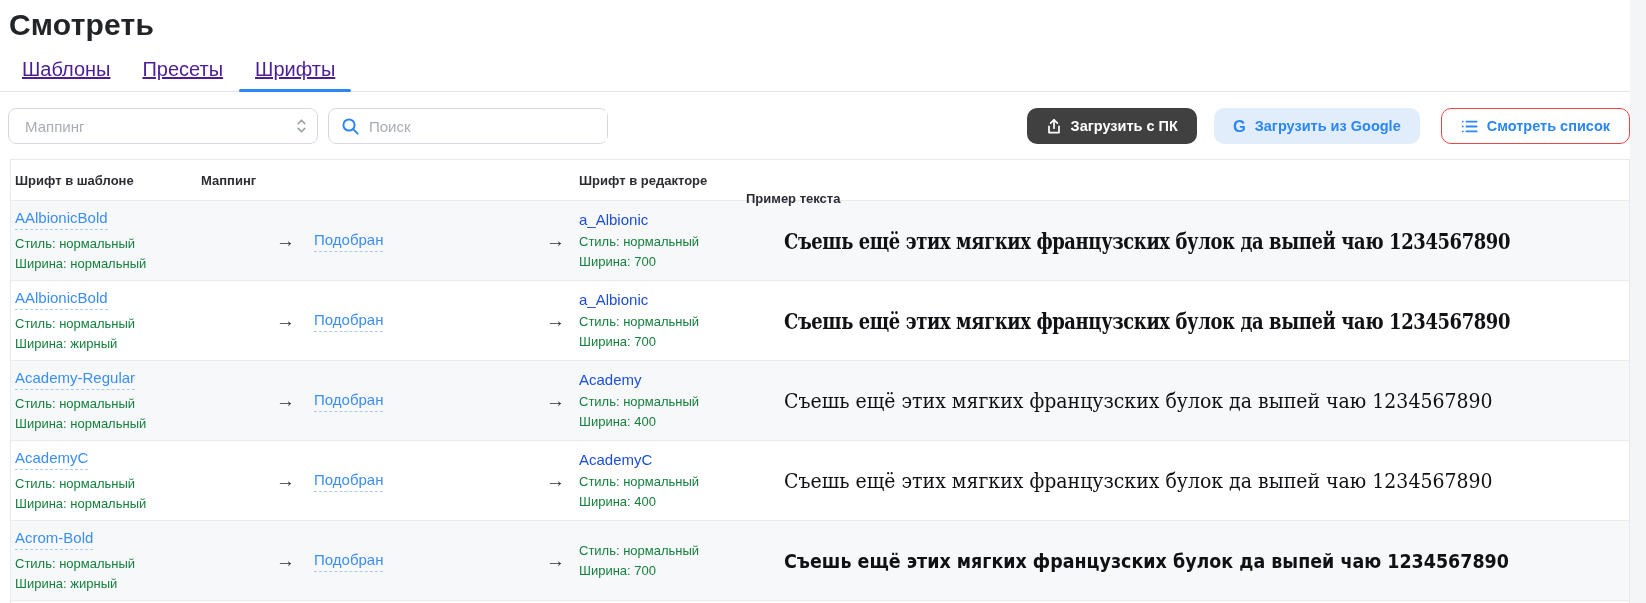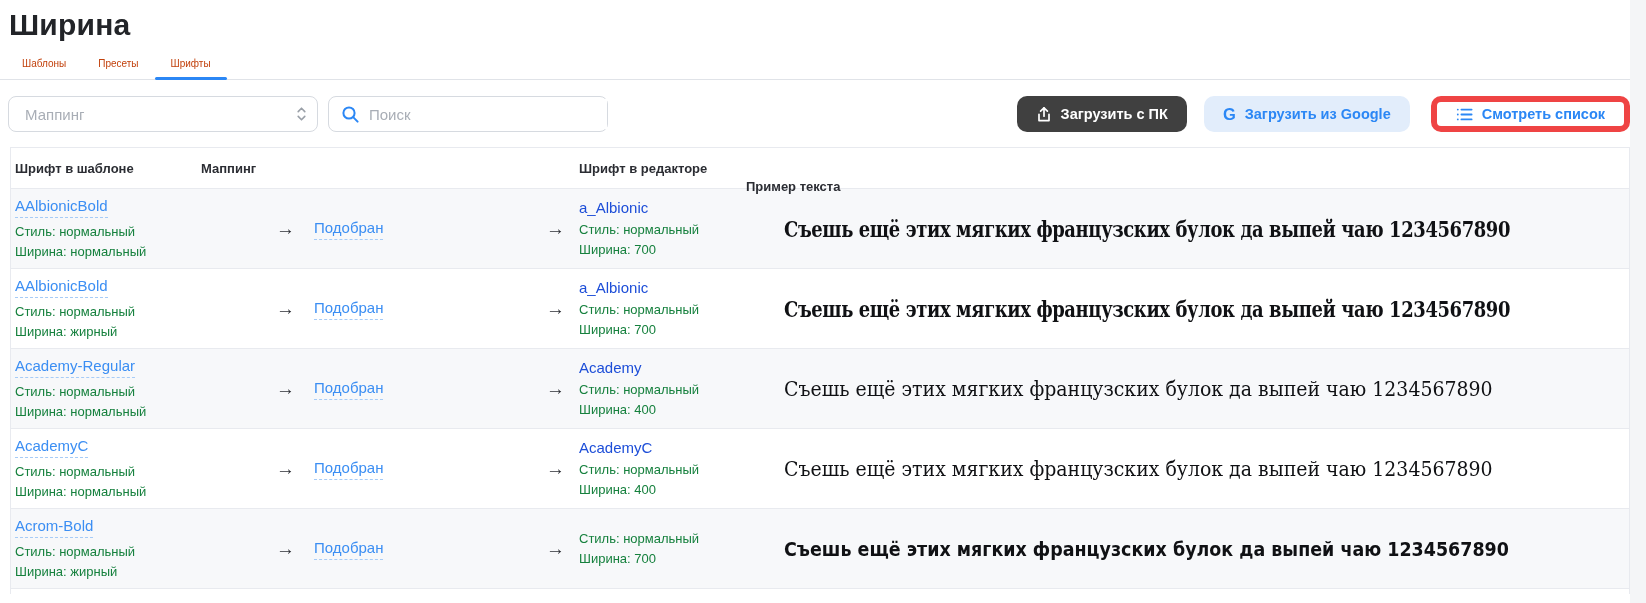--- a/index.html
+++ b/index.html
@@ -8,21 +8,21 @@
     position:relative; background:#fff;
     font-family:"Liberation Sans","DejaVu Sans",sans-serif;
     color:#2b2d33;
   }
   .rail { position:absolute; top:0; right:0; width:16px; height:603px; background:#f4f5f7; }
   .content { position:absolute; top:0; left:0; width:1630px; }
 
   .page-title { margin:8px 0 0 9px; font-size:30px; font-weight:600; color:#222428; letter-spacing:.2px; }
 
   .tabs { display:flex; margin-top:14px; padding-left:6px; border-bottom:1px solid #e0e3e8; }
-  .tab { position:relative; padding:2px 16px 10px; font-size:10px; color:#c2410c; cursor:pointer; }
+  .tab { position:relative; padding:2px 16px 10px; font-size:20px; color:#4c1d95; cursor:pointer;text-decoration:underline; }
   .tab.active::after { content:""; position:absolute; left:0; right:0; bottom:-1px; height:3px; background:#2b87f5; border-radius:2px; }
 
   .controls { display:flex; align-items:center; margin:16px 0 0 8px; height:36px; }
   .select {
     width:310px; height:36px; border:1px solid #d6dae0; border-radius:8px; background:#fff;
     display:flex; align-items:center; justify-content:space-between; padding:0 10px 0 16px; cursor:pointer;
   }
   .placeholder { color:#a9aeb6; font-size:15px; }
   .search {
     width:280px; height:36px; margin-left:10px; border:1px solid #d6dae0; border-radius:8px; background:#fff;
@@ -30,21 +30,21 @@
   }
   .search input { border:none; outline:none; flex:1; font-size:15px; color:#2b2d33; font-family:inherit; height:30px; }
   .search input::placeholder { color:#a9aeb6; }
   .spacer { flex:1; }
   .btn {
     height:36px; border-radius:10px; display:flex; align-items:center; gap:9px;
     font-size:14.5px; font-weight:700; padding:0 19px; cursor:pointer; border:none; background:none; font-family:inherit;
   }
   .btn-primary { background:#404040; color:#fff; }
   .btn-tonal { background:#e2edfb; color:#2b87f5; margin-left:17px; }
-  .btn-outline { background:#fff; color:#2b87f5; border:6px solid #ef4444; margin-left:21px; }
+  .btn-outline { background:#fff; color:#2b87f5; border:1px solid #ef4444; margin-left:21px; }
   .gicon { font-weight:800; font-size:16.5px; color:#2b87f5; font-family:"Liberation Sans",sans-serif; }
 
   .table { margin:15px 0 0 10px; width:1620px; border:1px solid #e8eaef; border-bottom:none; background:#fff; }
   .thead { display:flex; align-items:center; height:40px; padding-left:4px; font-size:13px; font-weight:700; color:#2b2d33; background:#fff; }
   .th1 { width:186px; } .th2 { width:378px; } .th3 { width:167px; } .th4 { flex:1;margin-top:36px; }
 
   .trow { display:flex; align-items:center; height:80px; padding-left:4px; border-top:1px solid #e8eaef; background:#fff; }
   .trow.stripe { background:#f7f8fa; }
   .c1 { width:261px; } .c2 { width:232px; } .c3 { width:205px; } .c4 { flex:1; overflow:hidden; white-space:nowrap; }
   .arw1 { width:38px; } .arw2 { width:33px; }
@@ -66,21 +66,21 @@
   .lastrow { height:6px; background:#fff; border-top:1px solid #e8eaef; }
   svg { display:block; }
 </style>
 </head>
 <body>
 
 <div class="rail"></div>
 
 <div class="content">
 
-  <h1 class="page-title">Ширина</h1>
+  <h1 class="page-title">Смотреть</h1>
 
   <div class="tabs">
     <div class="tab">Шаблоны</div>
     <div class="tab">Пресеты</div>
     <div class="tab active">Шрифты</div>
   </div>
 
   <div class="controls">
 
     <div class="select">

